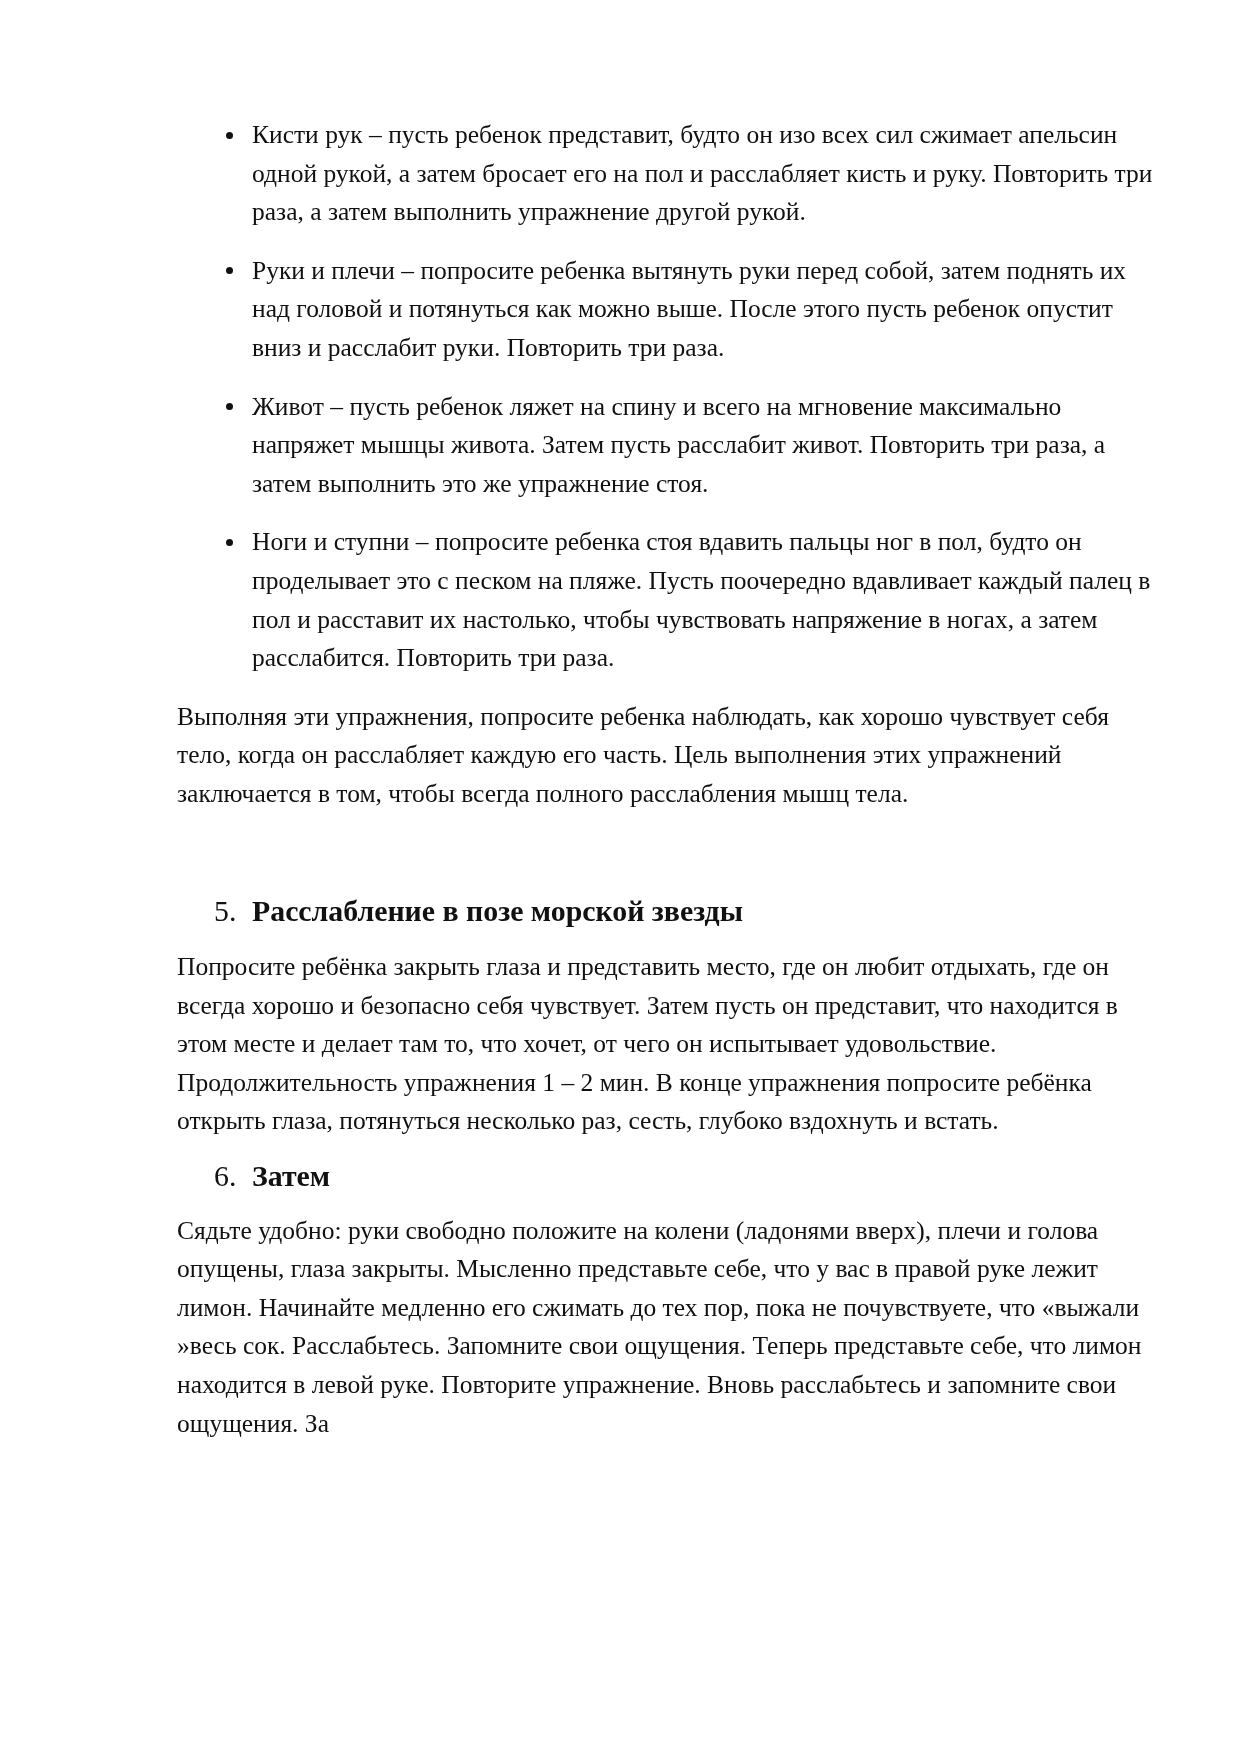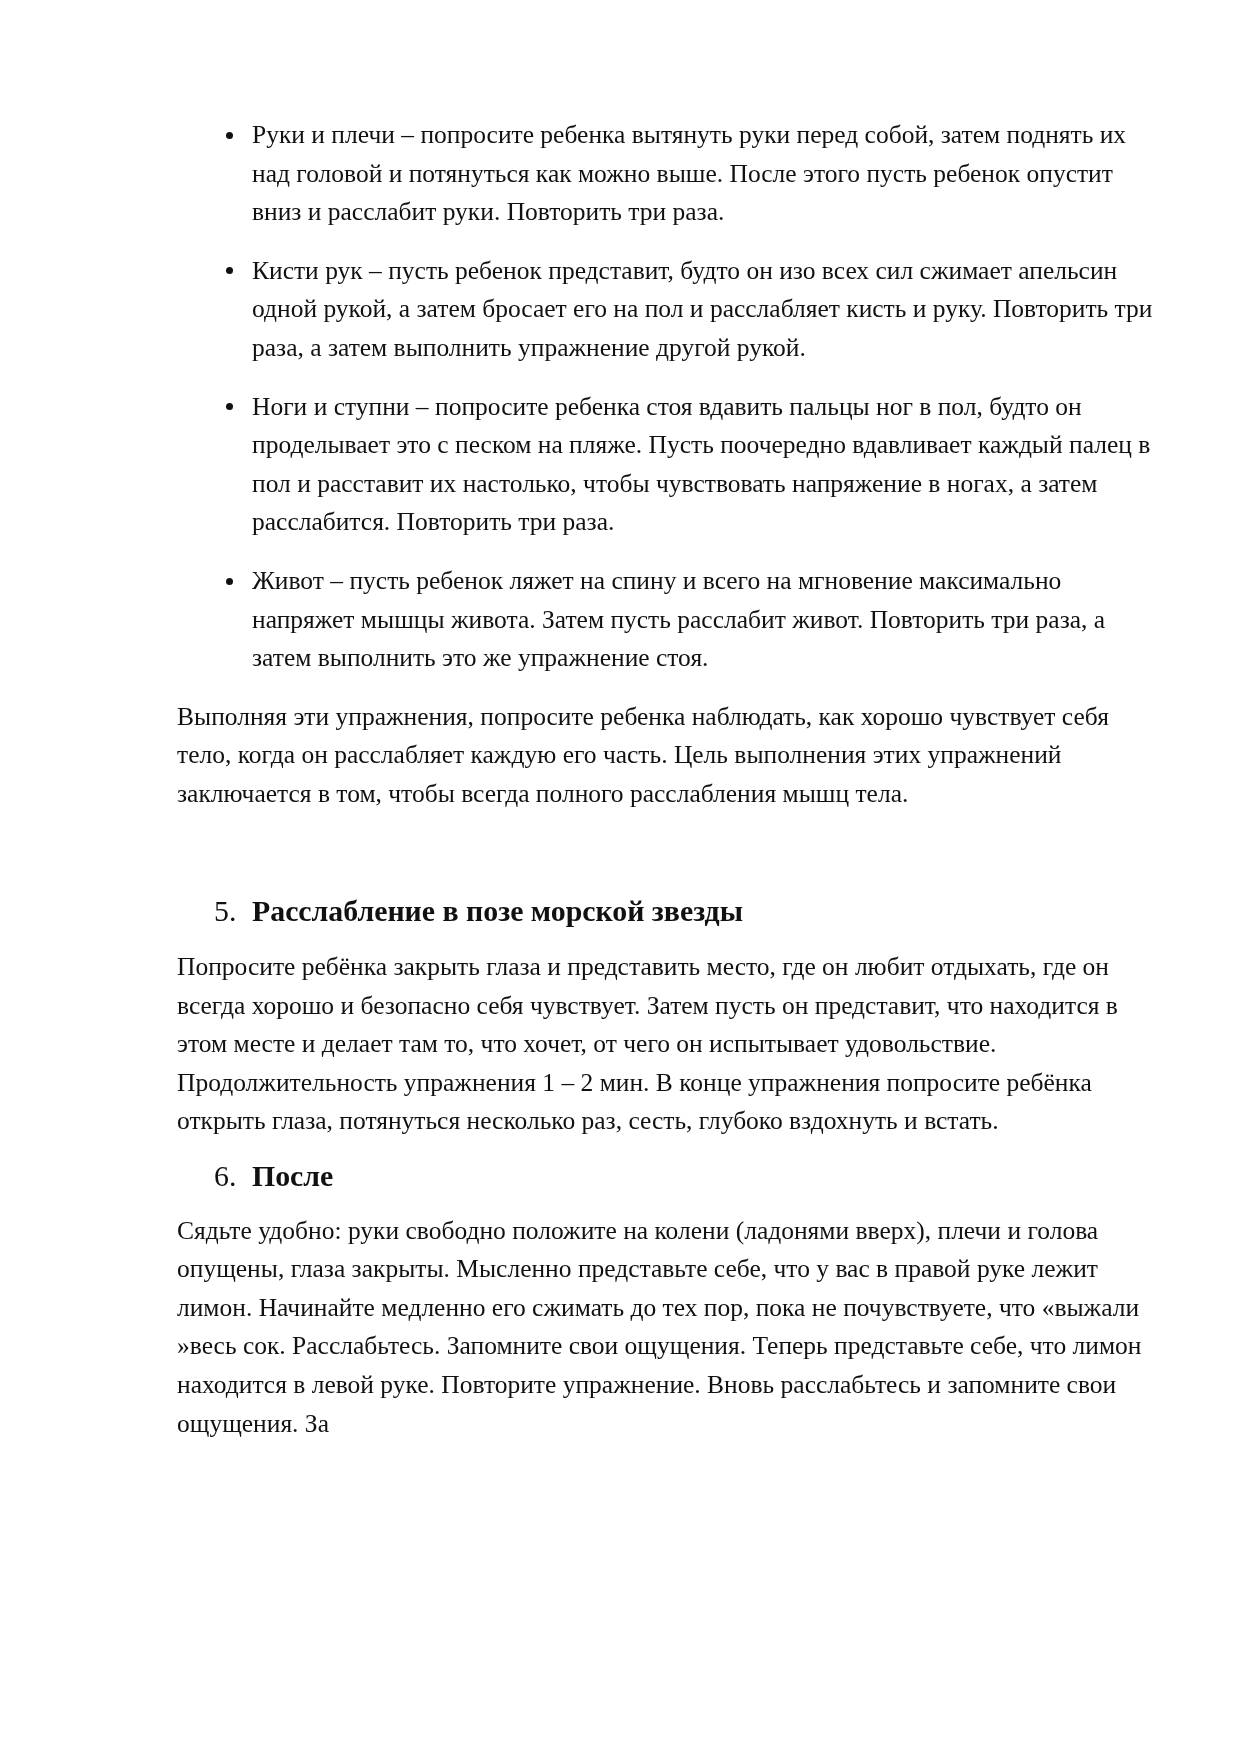--- a/index.html
+++ b/index.html
@@ -87,44 +87,44 @@
   </style>
 </head>
 <body>
 
 <div class="page">
   <div class="content">
 
     <ul class="bullet-list">
       <li class="bullet-item">
         <span class="bullet-dot"></span>
+        <span>Кисти рук – пусть ребенок представит, будто он изо всех сил сжимает апельсин одной рукой, а затем бросает его на пол и расслабляет кисть и руку. Повторить три раза, а затем выполнить упражнение другой рукой.</span>
+      </li>
+      <li class="bullet-item">
+        <span class="bullet-dot"></span>
         <span>Руки и плечи – попросите ребенка вытянуть руки перед собой, затем поднять их над головой и потянуться как можно выше. После этого пусть ребенок опустит вниз и расслабит руки. Повторить три раза.</span>
       </li>
       <li class="bullet-item">
         <span class="bullet-dot"></span>
-        <span>Кисти рук – пусть ребенок представит, будто он изо всех сил сжимает апельсин одной рукой, а затем бросает его на пол и расслабляет кисть и руку. Повторить три раза, а затем выполнить упражнение другой рукой.</span>
+        <span>Живот – пусть ребенок ляжет на спину и всего на мгновение максимально напряжет мышцы живота. Затем пусть расслабит живот. Повторить три раза, а затем выполнить это же упражнение стоя.</span>
       </li>
       <li class="bullet-item">
         <span class="bullet-dot"></span>
         <span>Ноги и ступни – попросите ребенка стоя вдавить пальцы ног в пол, будто он проделывает это с песком на пляже. Пусть поочередно вдавливает каждый палец в пол и расставит их настолько, чтобы чувствовать напряжение в ногах, а затем расслабится. Повторить три раза.</span>
-      </li>
-      <li class="bullet-item">
-        <span class="bullet-dot"></span>
-        <span>Живот – пусть ребенок ляжет на спину и всего на мгновение максимально напряжет мышцы живота. Затем пусть расслабит живот. Повторить три раза, а затем выполнить это же упражнение стоя.</span>
       </li>
     </ul>
 
     <p class="para para-after-list">Выполняя эти упражнения, попросите ребенка наблюдать, как хорошо чувствует себя тело, когда он расслабляет каждую его часть. Цель выполнения этих упражнений заключается в том, чтобы всегда полного расслабления мышц тела.</p>
 
     <h3 class="heading heading-5">
       <span class="heading-num">5.</span>
       <span>Расслабление в позе морской звезды</span>
     </h3>
     <p class="para">Попросите ребёнка закрыть глаза и представить место, где он любит отдыхать, где он всегда хорошо и безопасно себя чувствует. Затем пусть он представит, что находится в этом месте и делает там то, что хочет, от чего он испытывает удовольствие. Продолжительность упражнения 1 – 2 мин. В конце упражнения попросите ребёнка открыть глаза, потянуться несколько раз, сесть, глубоко вздохнуть и встать.</p>
 
     <h3 class="heading heading-6">
       <span class="heading-num">6.</span>
-      <span>После</span>
+      <span>Затем</span>
     </h3>
     <p class="para">Сядьте удобно: руки свободно положите на колени (ладонями вверх), плечи и голова опущены, глаза закрыты. Мысленно представьте себе, что у вас в правой руке лежит лимон. Начинайте медленно его сжимать до тех пор, пока не почувствуете, что «выжали »весь сок. Расслабьтесь. Запомните свои ощущения. Теперь представьте себе, что лимон находится в левой руке. Повторите упражнение. Вновь расслабьтесь и запомните свои ощущения. За</p>
 
   </div>
 </div>
 
 </body></html>

